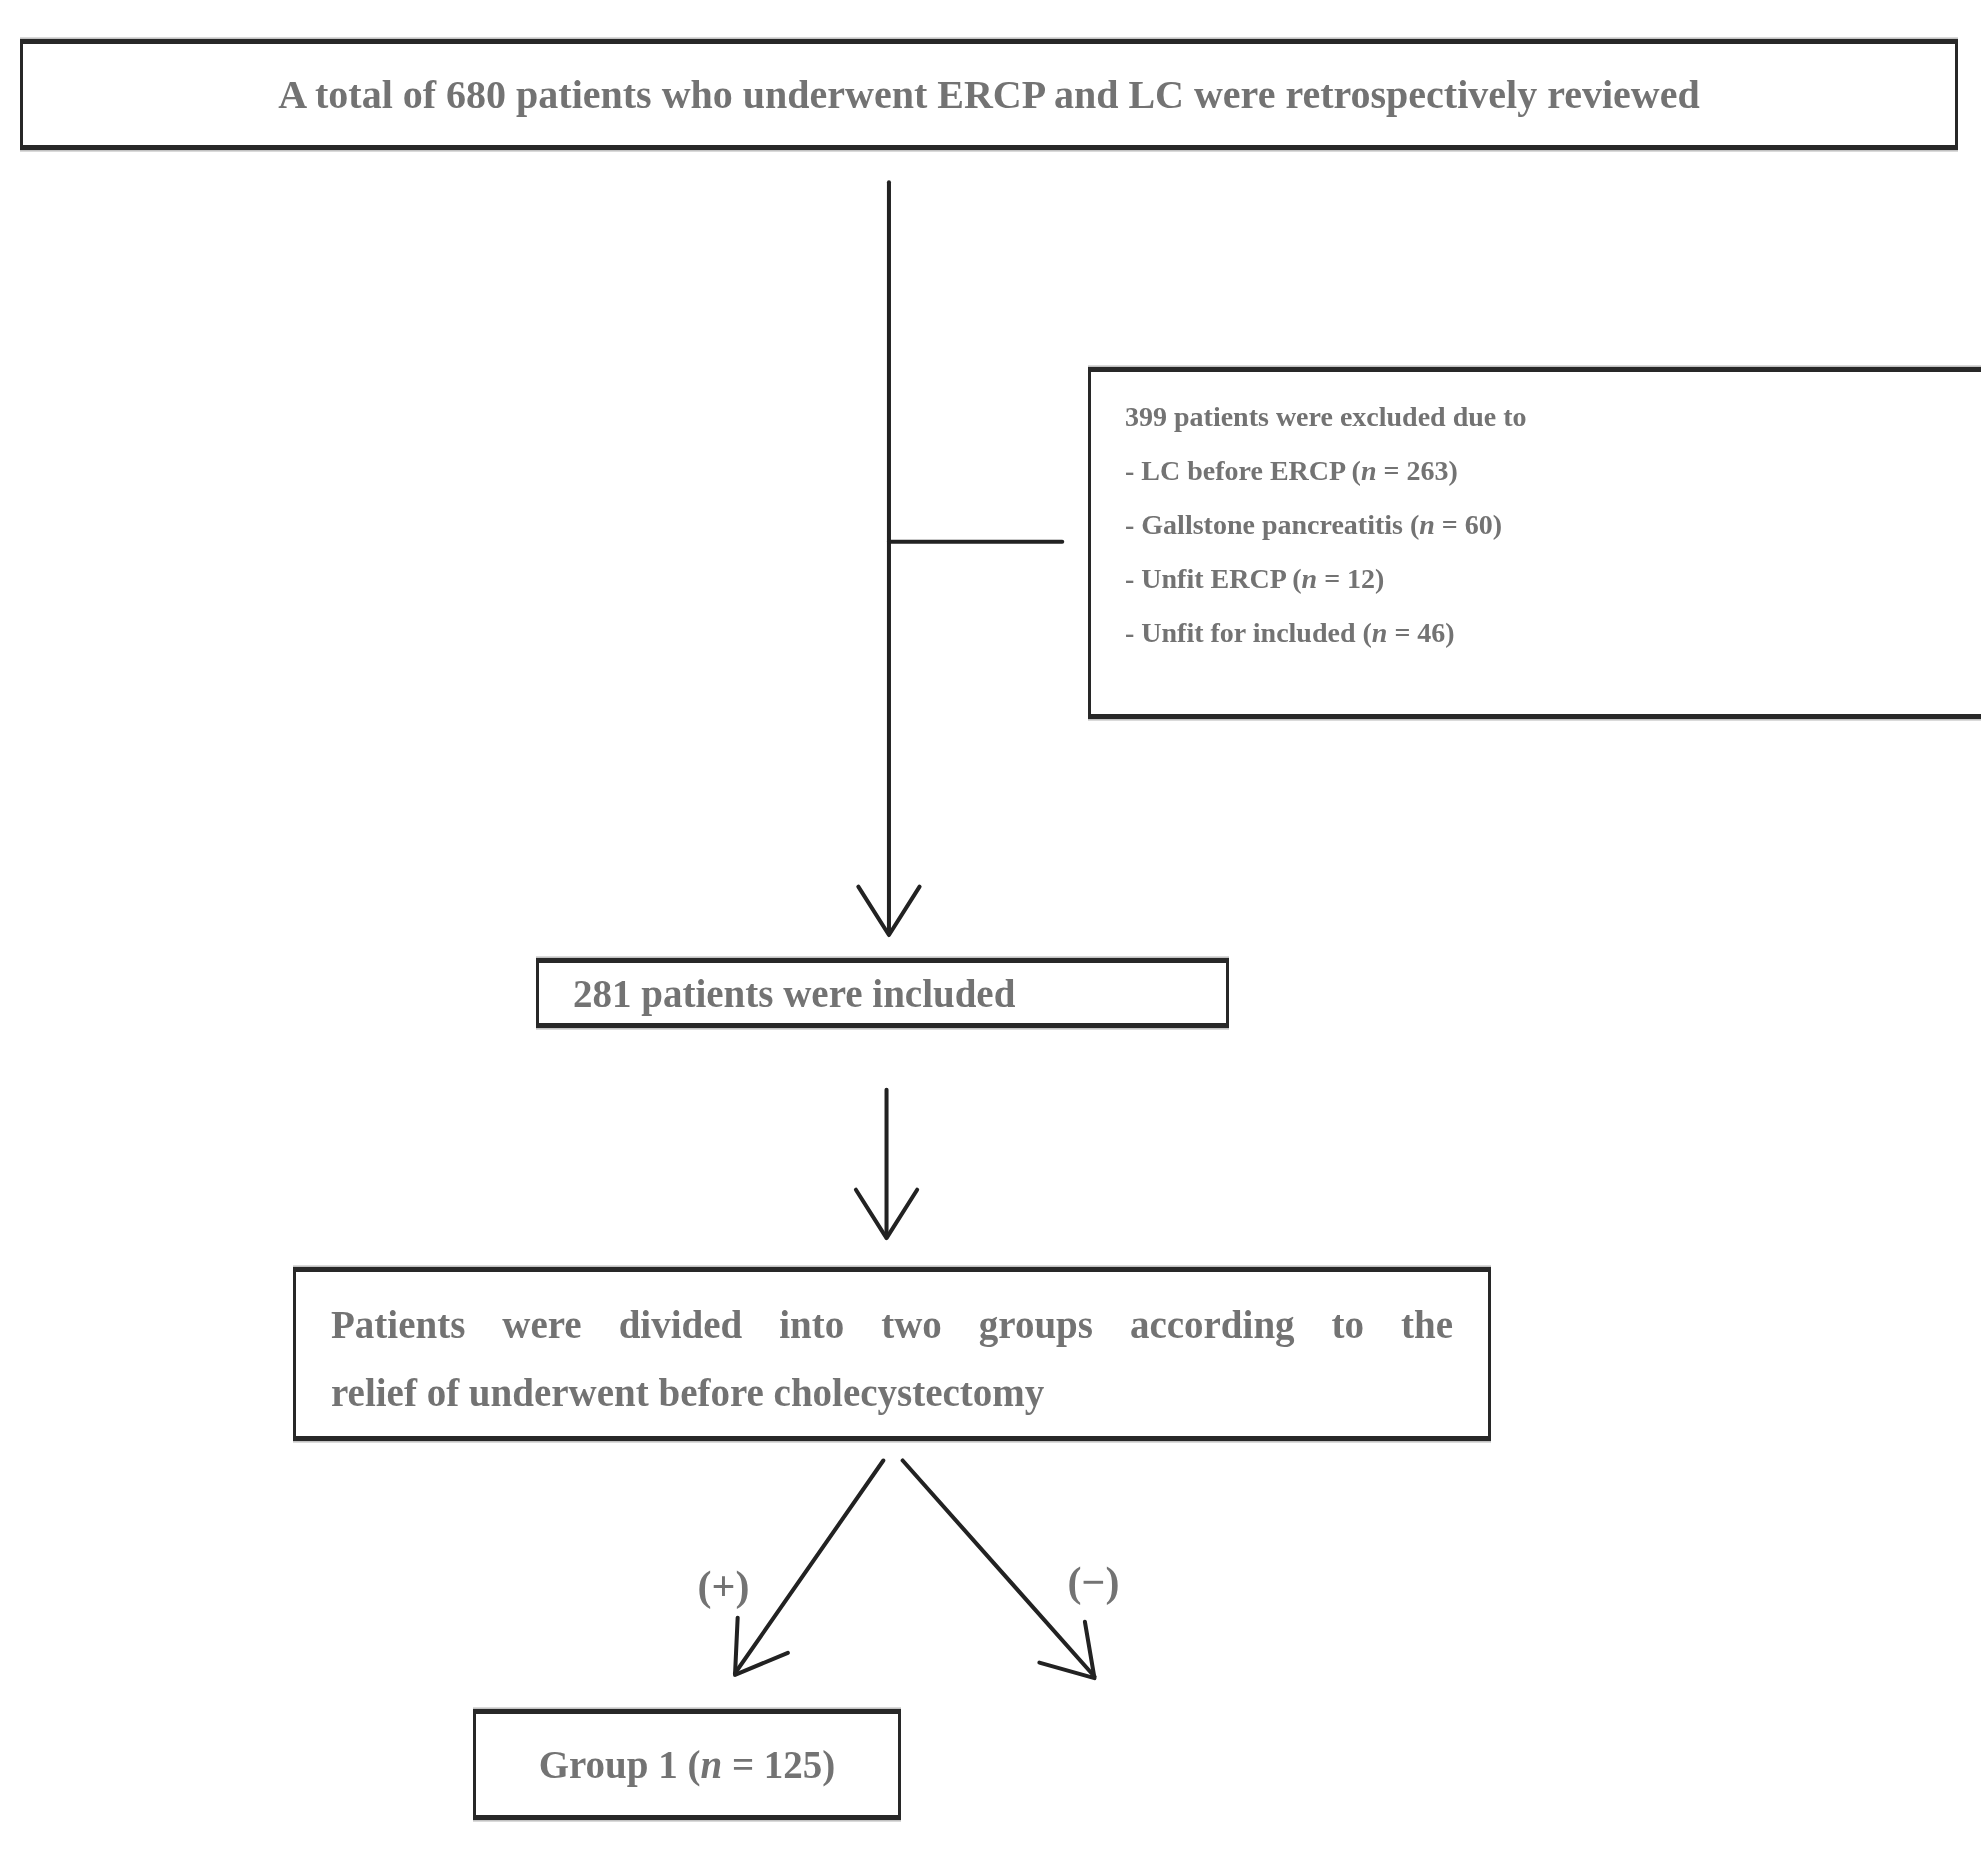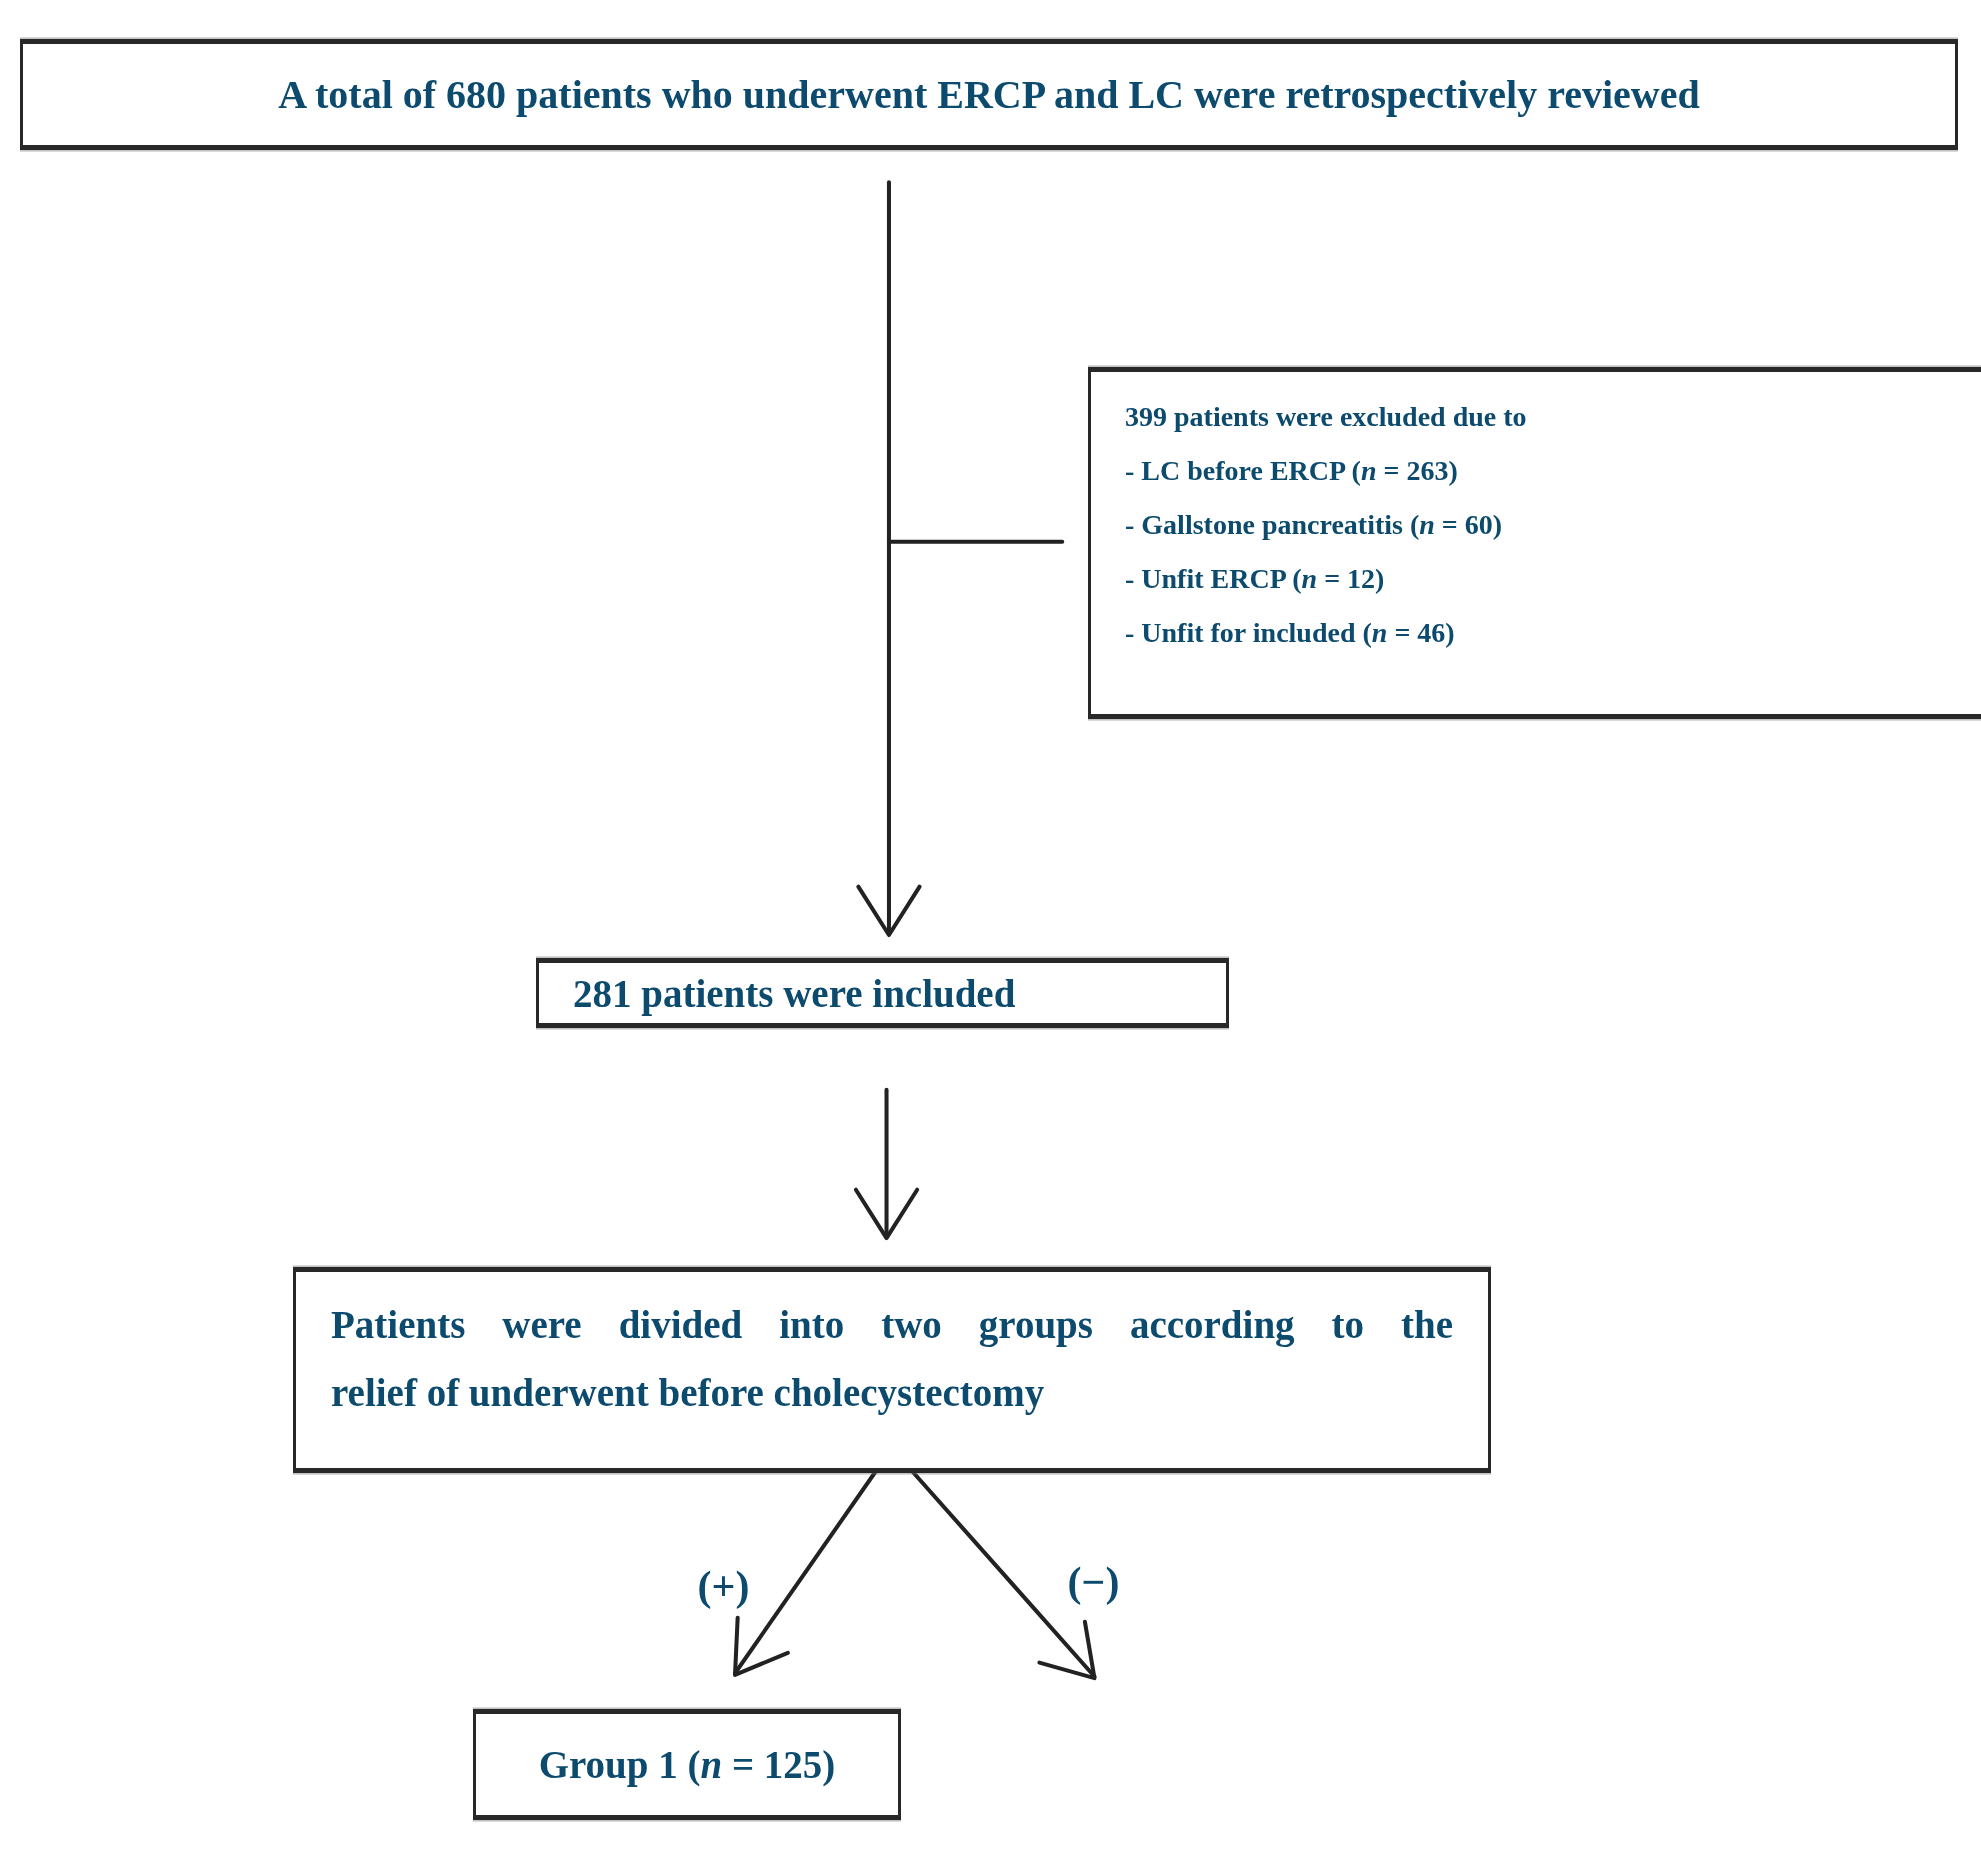--- a/index.html
+++ b/index.html
@@ -7,21 +7,21 @@
     padding: 0;
     background: #ffffff;
   }
   #canvas {
     position: relative;
     width: 1981px;
     height: 1862px;
     background: #ffffff;
     font-family: "Liberation Serif", "DejaVu Serif", serif;
     font-weight: bold;
-    color: #0c4a6e;
+    color: #737373;
     overflow: hidden;
   }
   .fbox {
     position: absolute;
     box-sizing: border-box;
     background: #ffffff;
     border: 3.2px solid #282828;
     border-top-width: 5.6px;
     border-bottom-width: 5.6px;
     box-shadow: 0 1.6px 0 rgba(120,120,120,.45), 0 -1.6px 0 rgba(120,120,120,.45);
@@ -47,21 +47,21 @@
     font-size: 28px;
     line-height: 54px;
     padding: 18px 19.3px 0 34px;
   }
   #box-included {
     left: 536px; top: 958px; width: 693px; height: 70px;
     font-size: 39px;
     padding-left: 34px;
   }
   #box-division {
-    left: 293px; top: 1267px; width: 1198px; height: 206px;
+    left: 293px; top: 1267px; width: 1198px; height: 174px;
     font-size: 39px;
     line-height: 68px;
     padding: 19.3px 35px 0 35px;
   }
   #box-division .justified-line {
     text-align: justify;
     text-align-last: justify;
     white-space: nowrap;
   }
   #box-group-1 {

